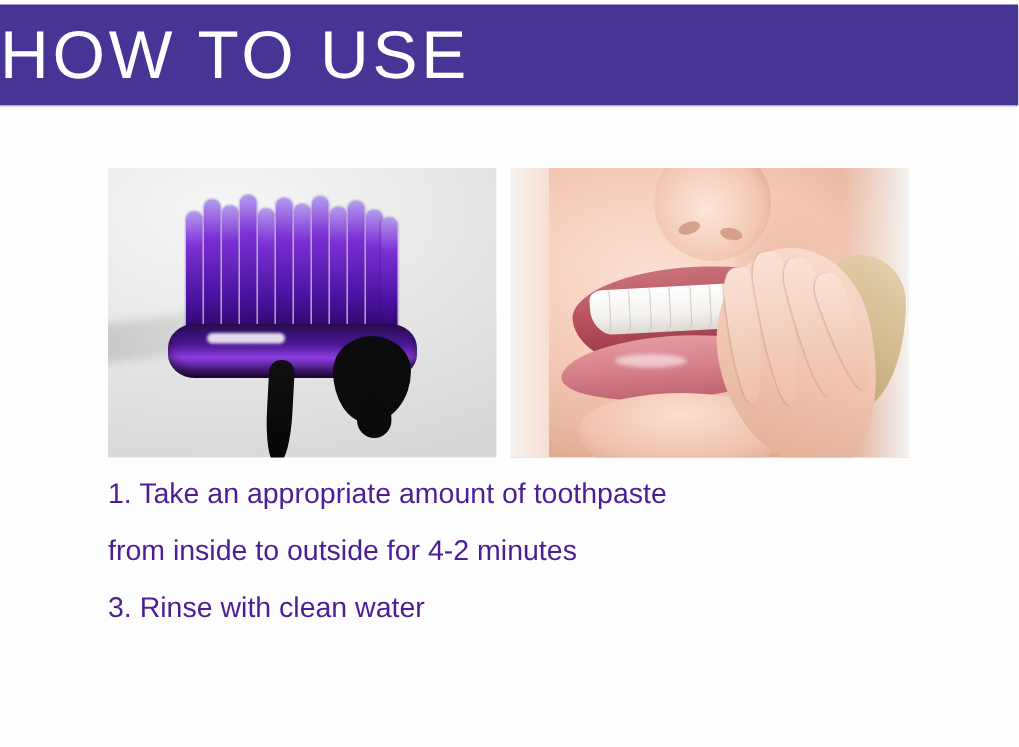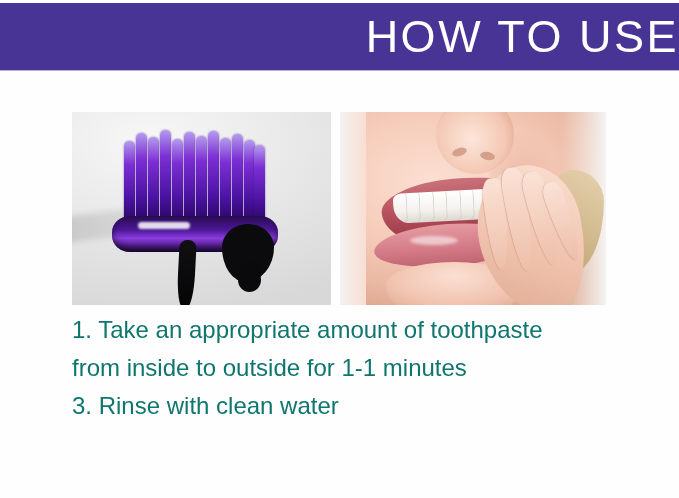--- a/index.html
+++ b/index.html
@@ -21,21 +21,21 @@
   
   .banner {
     position: absolute;
     left: 0;
     top: 3px;
     width: 679px;
     height: 67px;
     background: #473494;
     display: flex;
     align-items: center;
-    justify-content: flex-end;
+    justify-content: flex-start;
     box-shadow: 0 1px 0 rgba(120,110,170,.55);
   }
   .banner-title {
     color: #ffffff;
     font-size: 45px;
     font-weight: 400;
     letter-spacing: 2.5px;
     line-height: 1;
     white-space: nowrap;
     font-family: "Liberation Sans", sans-serif;
@@ -221,22 +221,22 @@
   }
 
   
   .steps {
     position: absolute;
     left: 72px;
     top: 311px;
     width: 590px;
   }
   .step-line {
-    color: #0f766e;
-    font-size: 24px;
+    color: #4c1d95;
+    font-size: 19px;
     font-weight: 400;
     line-height: 38px;
     white-space: nowrap;
     font-family: "Liberation Sans", sans-serif;
   }
 </style>
 </head>
 <body>
 
 <div id="page">
@@ -304,19 +304,19 @@
         <div class="finger" style="left:76px;  top:22px; width:20px; height:82px; transform:rotate(-7deg);"></div>
       </div>
     </div>
 
   </div>
 
   <div class="steps">
 
     <div class="step-line">1. Take an appropriate amount of toothpaste</div>
 
-    <div class="step-line">from inside to outside for 1-1 minutes</div>
+    <div class="step-line">from inside to outside for 4-2 minutes</div>
 
     <div class="step-line">3. Rinse with clean water</div>
 
   </div>
 
 </div>
 
 </body></html>

